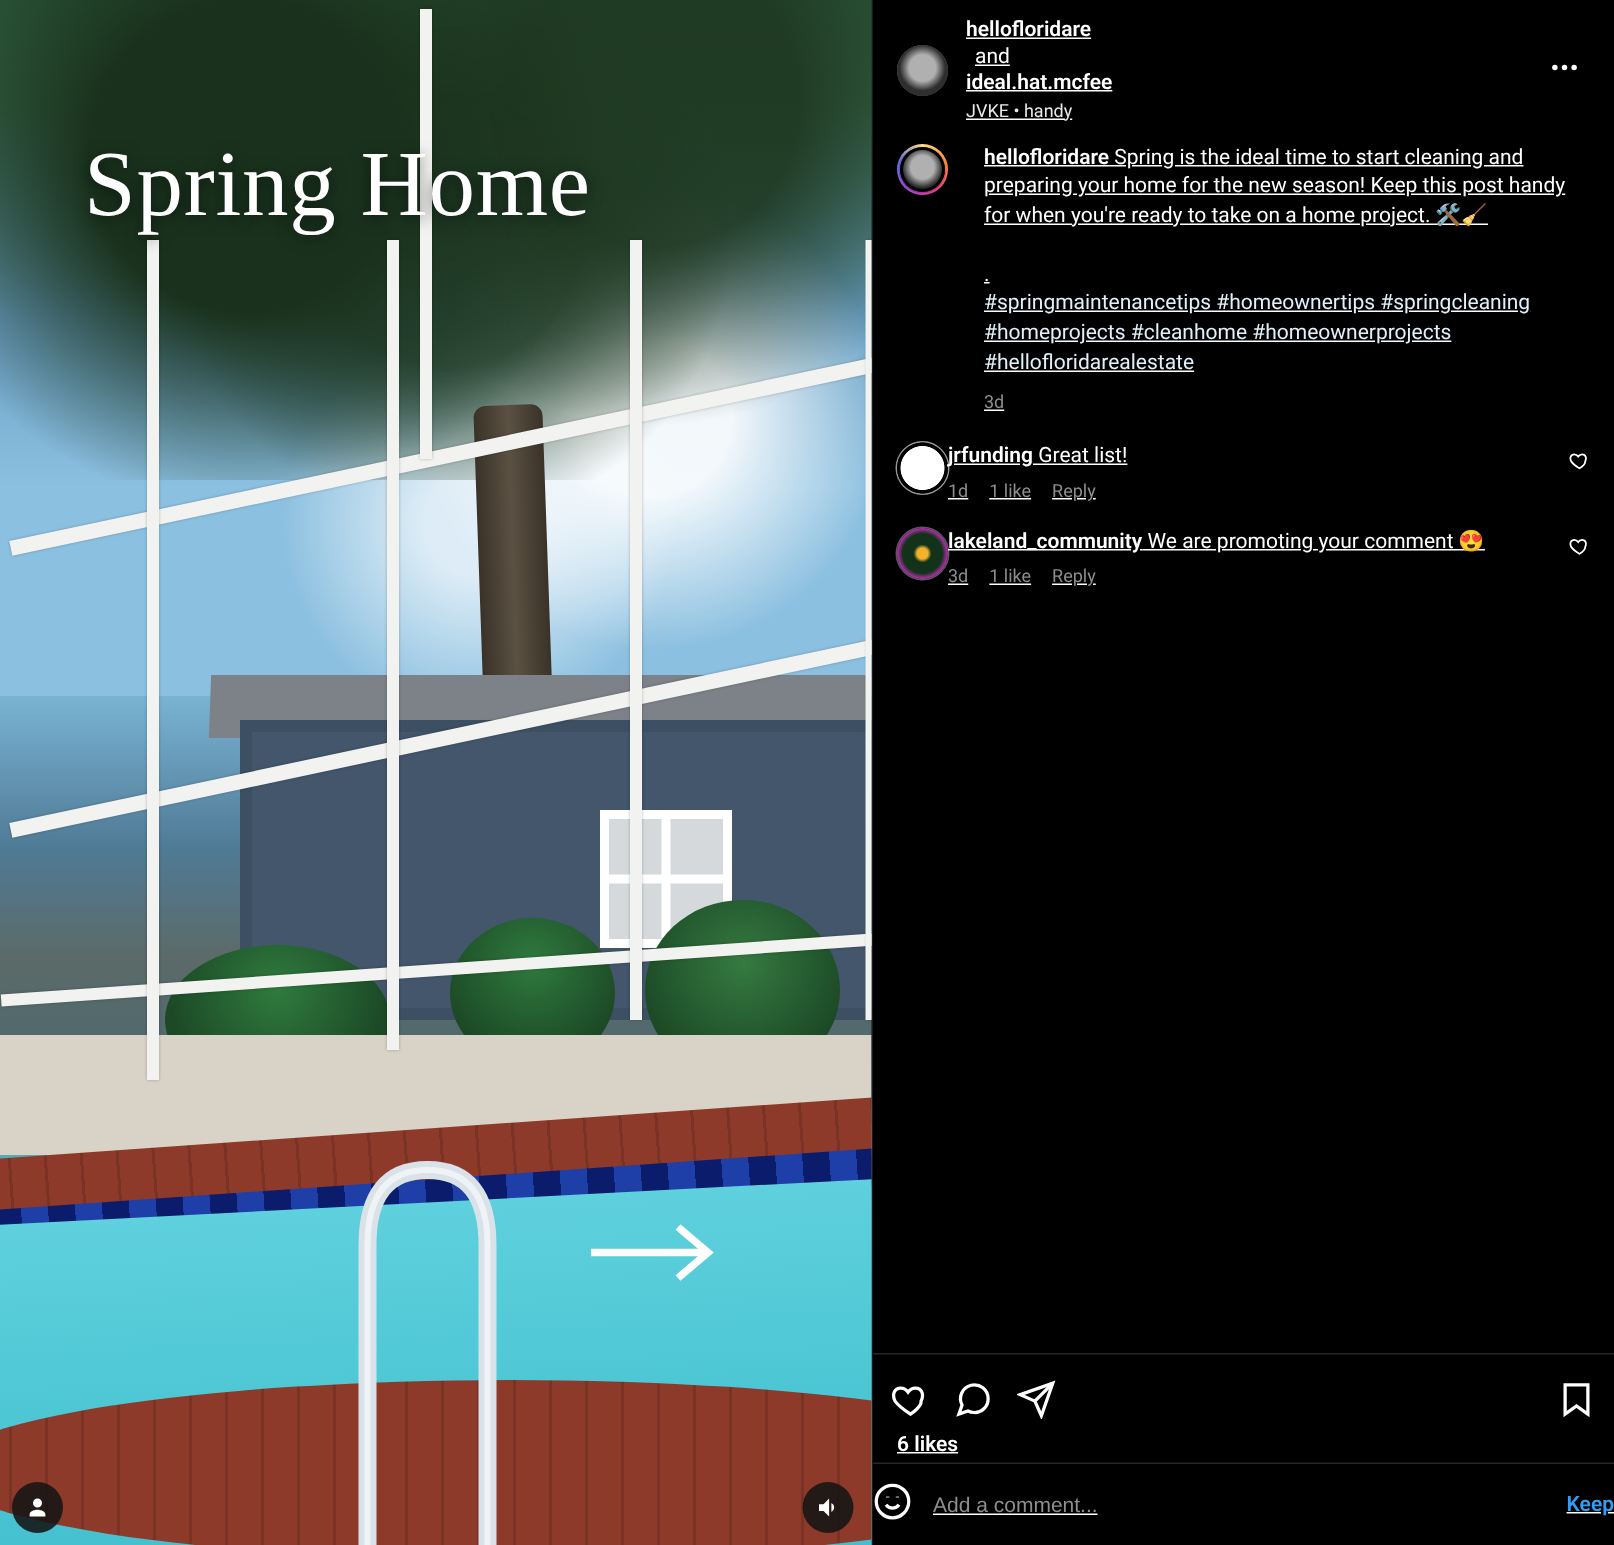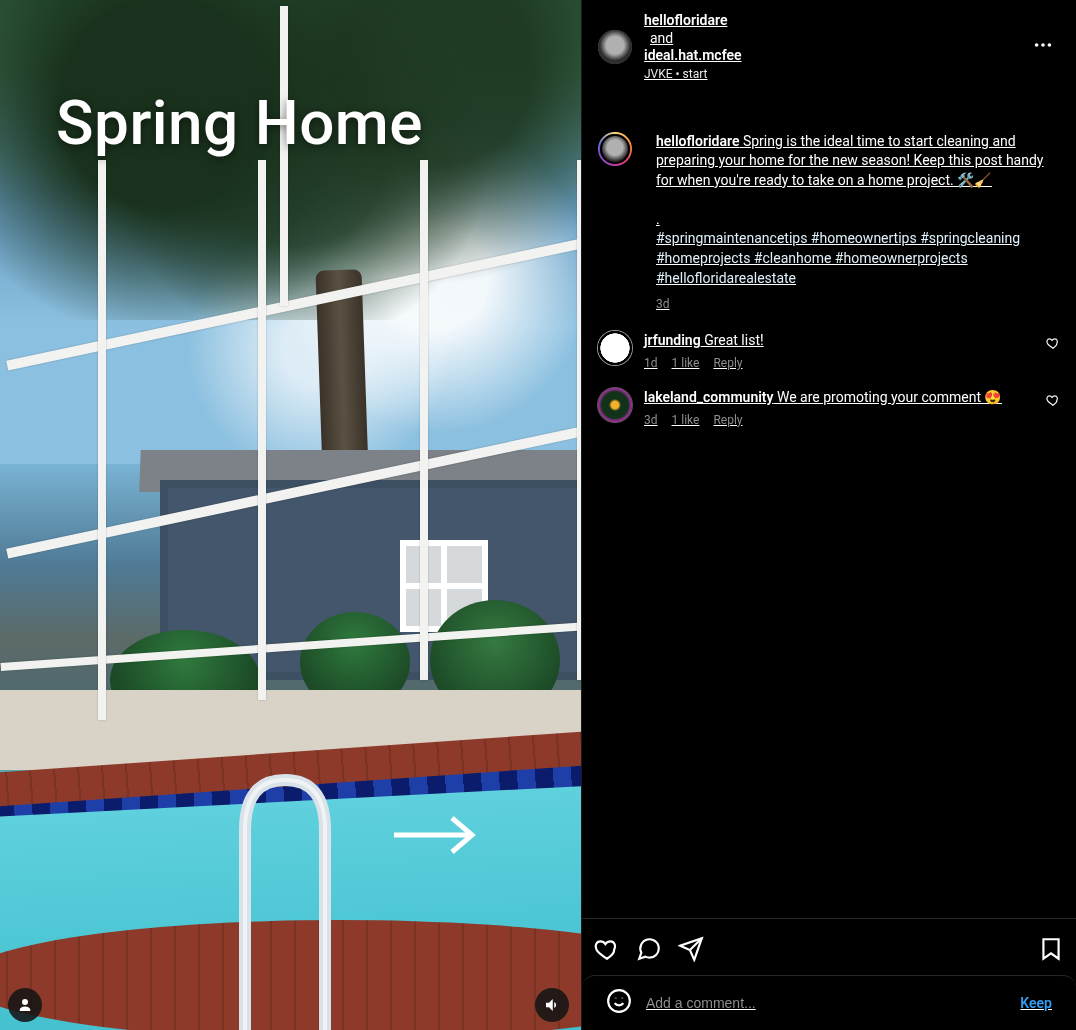--- a/index.html
+++ b/index.html
@@ -49,21 +49,21 @@
       repeating-linear-gradient(90deg,#0a1c6b 0 18px,#1e3ea8 18px 36px); transform:rotate(-4deg);}
   .pool { position:absolute; top:800px; left:-40px; width:720px; height:280px; background:
       linear-gradient(180deg,#5fd0dd 0%,#4cc6d4 50%,#40bccb 100%); transform:rotate(-3deg); }
   .edge2{ position:absolute; bottom:-10px; left:-40px; width:760px; height:120px; border-radius:50%; background:repeating-linear-gradient(90deg,#8e3a2a 0 22px,#7a3224 22px 24px); }
   
   .rail { position:absolute; top:770px; left:225px; width:110px; height:260px; }
   .rail svg { width:100%; height:100%; }
 
   
   .headline { position:absolute; top:90px; left:56px; color:#fff; text-shadow:0 2px 10px rgba(0,0,0,.55); }
-  .headline h1 { font-size:62px; font-weight:500; line-height:1.08; letter-spacing:.5px; }
+  .headline h1 { font-size:62px; font-weight:500; line-height:1.08; letter-spacing:.5px;font-family:Liberation Serif, serif; }
   .headline .sub { margin-top:16px; font-size:22px; letter-spacing:14px; font-weight:300; text-shadow:0 2px 8px rgba(0,0,0,.5); }
   .arrow { position:absolute; top:812px; left:392px; color:#fff; }
   .arrow svg{ width:86px; height:46px; }
 
   
   .roundbtn { position:absolute; width:34px; height:34px; border-radius:50%; background:rgba(20,20,20,.88); display:flex; align-items:center; justify-content:center; cursor:pointer; }
   .tag-btn { bottom:8px; left:8px; }
   .sound-btn { bottom:8px; right:12px; }
   .roundbtn svg{ width:18px; height:18px; fill:#fff; }
 
@@ -75,47 +75,47 @@
   .avatar.story .inner{ width:100%; height:100%; border-radius:50%; background:#000; box-shadow:inset 0 0 0 2px #000; display:block; }
   .avatar .inner.img{ background:radial-gradient(circle at 50% 45%,#b0b0b0 0 35%,#2e2e2e 60%); }
   .header .stack { display:flex; flex-direction:column; line-height:1.25; }
   .uname { font-weight:600; font-size:14px; }
   .andline{ font-size:14px; color:#fff; padding-left:6px; }
   .music { font-size:12px; color:#e9e9e9; margin-top:2px; }
   .more { margin-left:auto; cursor:pointer; color:#fff; padding:6px; }
   .more svg{ width:22px; height:22px; fill:#fff; }
 
   .body { flex:1; overflow-y:auto; padding:4px 16px 8px 16px; }
-  .post { display:flex; gap:12px; margin-bottom:18px;margin-top:36px; }
+  .post { display:flex; gap:12px; margin-bottom:18px; }
   .post .text { font-size:14px; line-height:1.4; }
   .post .text .u{ font-weight:600; }
   .hash { color:#e0f1fb; }
   .time { color:#8e8e8e; font-size:12px; margin-top:8px; }
 
-  .comment { display:flex; gap:12px; margin-bottom:18px; align-items:flex-start; }
+  .comment { display:flex; margin-bottom:18px; align-items:flex-start; }
   .comment .av{ width:34px; height:34px; border-radius:50%; flex-shrink:0; }
   .av.white{ background:radial-gradient(circle at 50% 50%,#fff 0 60%,#000 62%); box-shadow:0 0 0 1px rgba(255,255,255,.6); }
   .av.badge{ background:radial-gradient(circle at 50% 50%,#f4b12a 0 15%,#12321a 25% 55%,#b62fb0 70%); box-shadow:0 0 0 1px rgba(255,255,255,.35);}
   .comment .c-main{ flex:1; }
   .comment .line1{ font-size:14px; line-height:1.35; }
   .comment .line1 .u{ font-weight:600; }
   .comment .meta{ display:flex; gap:14px; color:#8e8e8e; font-size:12px; margin-top:6px; }
   .comment .meta span{ cursor:pointer; }
   .comment .like{ margin-top:4px; cursor:pointer; }
   .comment .like svg{ width:14px; height:14px; stroke:#fff; fill:none; stroke-width:2; }
 
   .actions { border-top:1px solid #262626; padding:8px 12px 4px 12px; }
   .action-row{ display:flex; gap:16px; align-items:center; height:44px; }
   .action-row .spacer{ flex:1; }
   .ibtn{ cursor:pointer; display:flex; }
   .ibtn svg{ width:26px; height:26px; stroke:#fff; fill:none; stroke-width:2; }
   .likes{ font-size:14px; font-weight:600; padding:0 4px; }
   .posted{ font-size:12px; color:#8e8e8e; padding:2px 4px 10px; }
 
-  .addc{ display:flex; align-items:center; gap:14px; border-top:1px solid #262626; padding:12px 24px;border-radius:13px; }
+  .addc{ display:flex; align-items:center; gap:14px; border-top:1px solid #262626; padding:12px 0; }
   .emoji{ cursor:pointer; }
   .emoji svg{ width:26px; height:26px; stroke:#fff; fill:none; stroke-width:2; }
   .addc input{ flex:1; background:transparent; border:none; outline:none; color:#fff; font-size:14px; }
   .addc input::placeholder{ color:#8e8e8e; }
   .postbtn{ color:#339cf3; font-weight:600; font-size:14px; cursor:pointer; }
 </style>
 </head>
 <body>
 
 <div class="app">
@@ -174,21 +174,21 @@
 
   <div class="panel">
     <div class="header">
       <span class="avatar">
           <span class="inner img" style="display:block;width:100%;height:100%;border-radius:50%;"></span>
         </span>
       <div class="stack">
         <span class="uname">hellofloridare</span>
         <span class="andline"><span>and</span></span>
         <span class="uname">ideal.hat.mcfee</span>
-        <span class="music">JVKE  •  start</span>
+        <span class="music">JVKE  •  handy</span>
       </div>
       <div class="more">
         <svg viewBox="0 0 24 24">
             <circle cx="5" cy="12" r="2"></circle>
             <circle cx="12" cy="12" r="2"></circle>
             <circle cx="19" cy="12" r="2"></circle>
           </svg>
       </div>
     </div>
 
@@ -254,20 +254,21 @@
               <path d="M22 2 15 22l-4-9-9-4 20-7z"></path>
             </svg>
           </span>
         <span class="spacer"></span>
         <span class="ibtn">
             <svg viewBox="0 0 24 24">
               <path d="M19 21l-7-5-7 5V3h14v18z"></path>
             </svg>
           </span>
       </div>
+      <div class="likes">6 likes</div>
     </div>
 
     <div class="addc">
       <span class="emoji"><svg viewBox="0 0 24 24">
             <circle cx="12" cy="12" r="10"></circle>
             <path d="M8 14s1.5 2 4 2 4-2 4-2"></path>
             <line x1="9" y1="9" x2="9" y2="9.5"></line>
             <line x1="15" y1="9" x2="15" y2="9.5"></line>
           </svg></span>
       <input type="text" placeholder="Add a comment..." style="">

